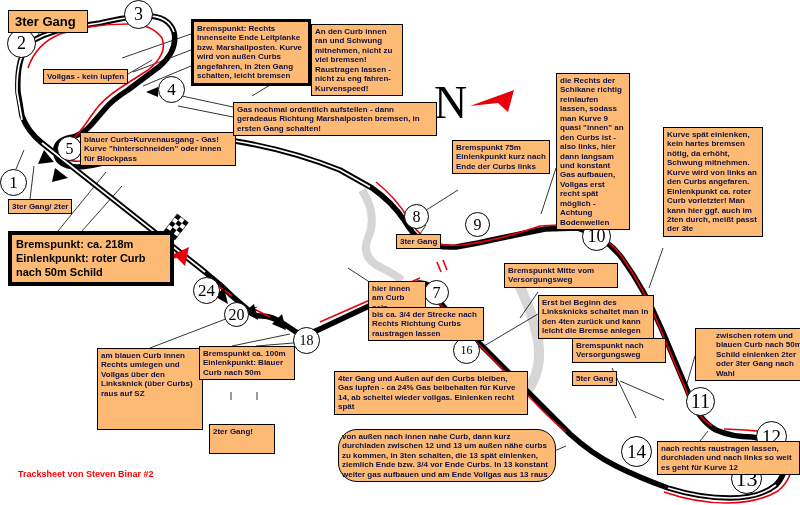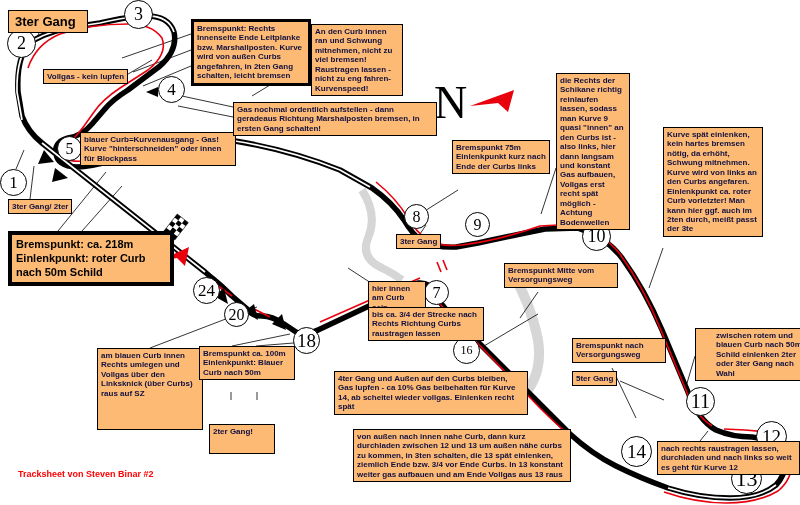--- a/index.html
+++ b/index.html
@@ -144,45 +144,46 @@
       <div class="corner" style="left: 57px; top: 136px; width: 23px; height: 23px; font-size: 16px;">5</div>
       <div class="corner" style="left: 424px; top: 280px; width: 23px; height: 23px; font-size: 16px;">7</div>
       <div class="corner" style="left: 404px; top: 204px; width: 23px; height: 23px; font-size: 16px;">8</div>
       <div class="corner" style="left: 465px; top: 212px; width: 23px; height: 23px; font-size: 16px;">9</div>
       <div class="corner" style="left: 582px; top: 222px; width: 27px; height: 27px; font-size: 18px;">10</div>
       <div class="corner" style="left: 686px; top: 387px; width: 27px; height: 27px; font-size: 20px;">11</div>
       <div class="corner" style="left: 756px; top: 421px; width: 29px; height: 29px; font-size: 19px;">12</div>
       <div class="corner" style="left: 731px; top: 463px; width: 29px; height: 29px; font-size: 22px;">13</div>
       <div class="corner" style="left: 621px; top: 436px; width: 29px; height: 29px; font-size: 19px;">14</div>
       <div class="corner" style="left: 453px; top: 337px; width: 25px; height: 25px; font-size: 12px;">16</div>
-      <div class="corner" style="left: 293px; top: 327px; width: 25px; height: 25px; font-size: 19px;">18</div>
+      <div class="corner" style="left: 293px; top: 327px; width: 25px; height: 25px; font-size: 14px;">18</div>
       <div class="corner" style="left: 253px; top: 321px; width: 23px; height: 23px; font-size: 16px; margin-top: 30px;">19</div>
       <div class="corner" style="left: 224px; top: 302px; width: 23px; height: 23px; font-size: 16px;">20</div>
       <div class="corner" style="left: 193px; top: 277px; width: 25px; height: 25px; font-size: 17px;">24</div>
     </div>
   <div class="layer" id="notes">
       <div class="note big one" style="left: 8px; top: 10px; width: 66px;">3ter Gang</div>
       <div class="note one" style="left: 43px; top: 69px;">Vollgas - kein lupfen</div>
       <div class="note" style="left: 80px; top: 132px; width: 148px;">blauer Curb=Kurvenausgang - Gas! Kurve "hinterschneiden" oder innen für Blockpass</div>
       <div class="note one" style="left: 8px; top: 199px;">3ter Gang/ 2ter</div>
       <div class="note thick" style="left: 8px; top: 231px; width: 150px;">Bremspunkt: ca. 218m Einlenkpunkt: roter Curb nach 50m Schild</div>
       <div class="note thick2" style="left: 191px; top: 19px; width: 108px;">Bremspunkt: Rechts Innenseite Ende Leitplanke bzw. Marshallposten. Kurve wird von außen Curbs angefahren, in 2ten Gang schalten, leicht bremsen</div>
       <div class="note" style="left: 311px; top: 24px; width: 84px;">An den Curb innen ran und Schwung mitnehmen, nicht zu viel bremsen! Raustragen lassen - nicht zu eng fahren- Kurvenspeed!</div>
       <div class="note" style="left: 233px; top: 102px; width: 196px;">Gas nochmal ordentlich aufstellen - dann geradeaus Richtung Marshalposten bremsen, in ersten Gang schalten!</div>
       <div class="note" style="left: 556px; top: 73px; width: 66px;">die Rechts der Schikane richtig reinlaufen lassen, sodass man Kurve 9 quasi "innen" an den Curbs ist - also links, hier dann langsam und konstant Gas aufbauen, Vollgas erst recht spät möglich - Achtung Bodenwellen</div>
       <div class="note" style="left: 437px; top: 140px; width: 90px; margin-left: 15px;">Bremspunkt 75m Einlenkpunkt kurz nach Ende der Curbs links</div>
       <div class="note" style="left: 663px; top: 127px; width: 92px;">Kurve spät einlenken, kein hartes bremsen nötig, da erhöht, Schwung mitnehmen. Kurve wird von links an den Curbs angefaren. Einlenkpunkt ca. roter Curb vorletzter! Man kann hier ggf. auch im 2ten durch, meißt passt der 3te</div>
       <div class="note one" style="left: 396px; top: 234px;">3ter Gang</div>
       <div class="note" style="left: 368px; top: 281px; width: 50px;">hier innen am Curb sein</div>
       <div class="note" style="left: 368px; top: 307px; width: 108px;">bis ca. 3/4 der Strecke nach Rechts Richtung Curbs raustragen lassen</div>
       <div class="note" style="left: 504px; top: 263px; width: 106px;">Bremspunkt Mitte vom Versorgungsweg</div>
+      <div class="note" style="left: 538px; top: 295px; width: 108px;">Erst bei Beginn des Linksknicks schaltet man in den 4ten zurück und kann leicht die Bremse anlegen</div>
       <div class="note" style="left: 572px; top: 338px; width: 86px;">Bremspunkt nach Versorgungsweg</div>
       <div class="note one" style="left: 572px; top: 371px;">5ter Gang</div>
       <div class="note" style="left: 695px; top: 328px; width: 96px; padding-left: 20px;">zwischen rotem und blauen Curb nach 50m Schild einlenken 2ter oder 3ter Gang nach Wahl</div>
       <div class="note" style="left: 97px; top: 348px; width: 98px; min-height: 76px;">am blauen Curb innen Rechts umlegen und Vollgas über den Linksknick (über Curbs) raus auf SZ</div>
       <div class="note" style="left: 199px; top: 346px; width: 88px;">Bremspunkt ca. 100m Einlenkpunkt: Blauer Curb nach 50m</div>
       <div class="note" style="left: 209px; top: 424px; width: 58px; min-height: 24px;">2ter Gang!</div>
-      <div class="note" style="left: 334px; top: 371px; width: 186px;">4ter Gang und Außen auf den Curbs bleiben, Gas lupfen - ca 10% Gas beibehalten für Kurve 14, ab scheitel wieder vollgas. Einlenken recht spät</div>
-      <div class="note" style="left: 353px; top: 429px; width: 210px;">von außen nach innen nahe Curb, dann kurz durchladen zwischen 12 und 13 um außen nähe curbs zu kommen, in 3ten schalten, die 13 spät einlenken, ziemlich Ende bzw. 3/4 vor Ende Curbs. In 13 konstant weiter gas aufbauen und am Ende Vollgas aus 13 raus</div>
+      <div class="note" style="left: 334px; top: 371px; width: 186px;">4ter Gang und Außen auf den Curbs bleiben, Gas lupfen - ca 24% Gas beibehalten für Kurve 14, ab scheitel wieder vollgas. Einlenken recht spät</div>
+      <div class="note" style="left: 338px; top: 429px; width: 210px; border-radius: 19px;">von außen nach innen nahe Curb, dann kurz durchladen zwischen 12 und 13 um außen nähe curbs zu kommen, in 3ten schalten, die 13 spät einlenken, ziemlich Ende bzw. 3/4 vor Ende Curbs. In 13 konstant weiter gas aufbauen und am Ende Vollgas aus 13 raus</div>
       <div class="note" style="left: 657px; top: 441px; width: 135px;">nach rechts raustragen lassen, durchladen und nach links so weit es geht für Kurve 12</div>
     </div>
   <div id="credit">Tracksheet von Steven Binar #2</div>
 </div>
 
 </body></html>

